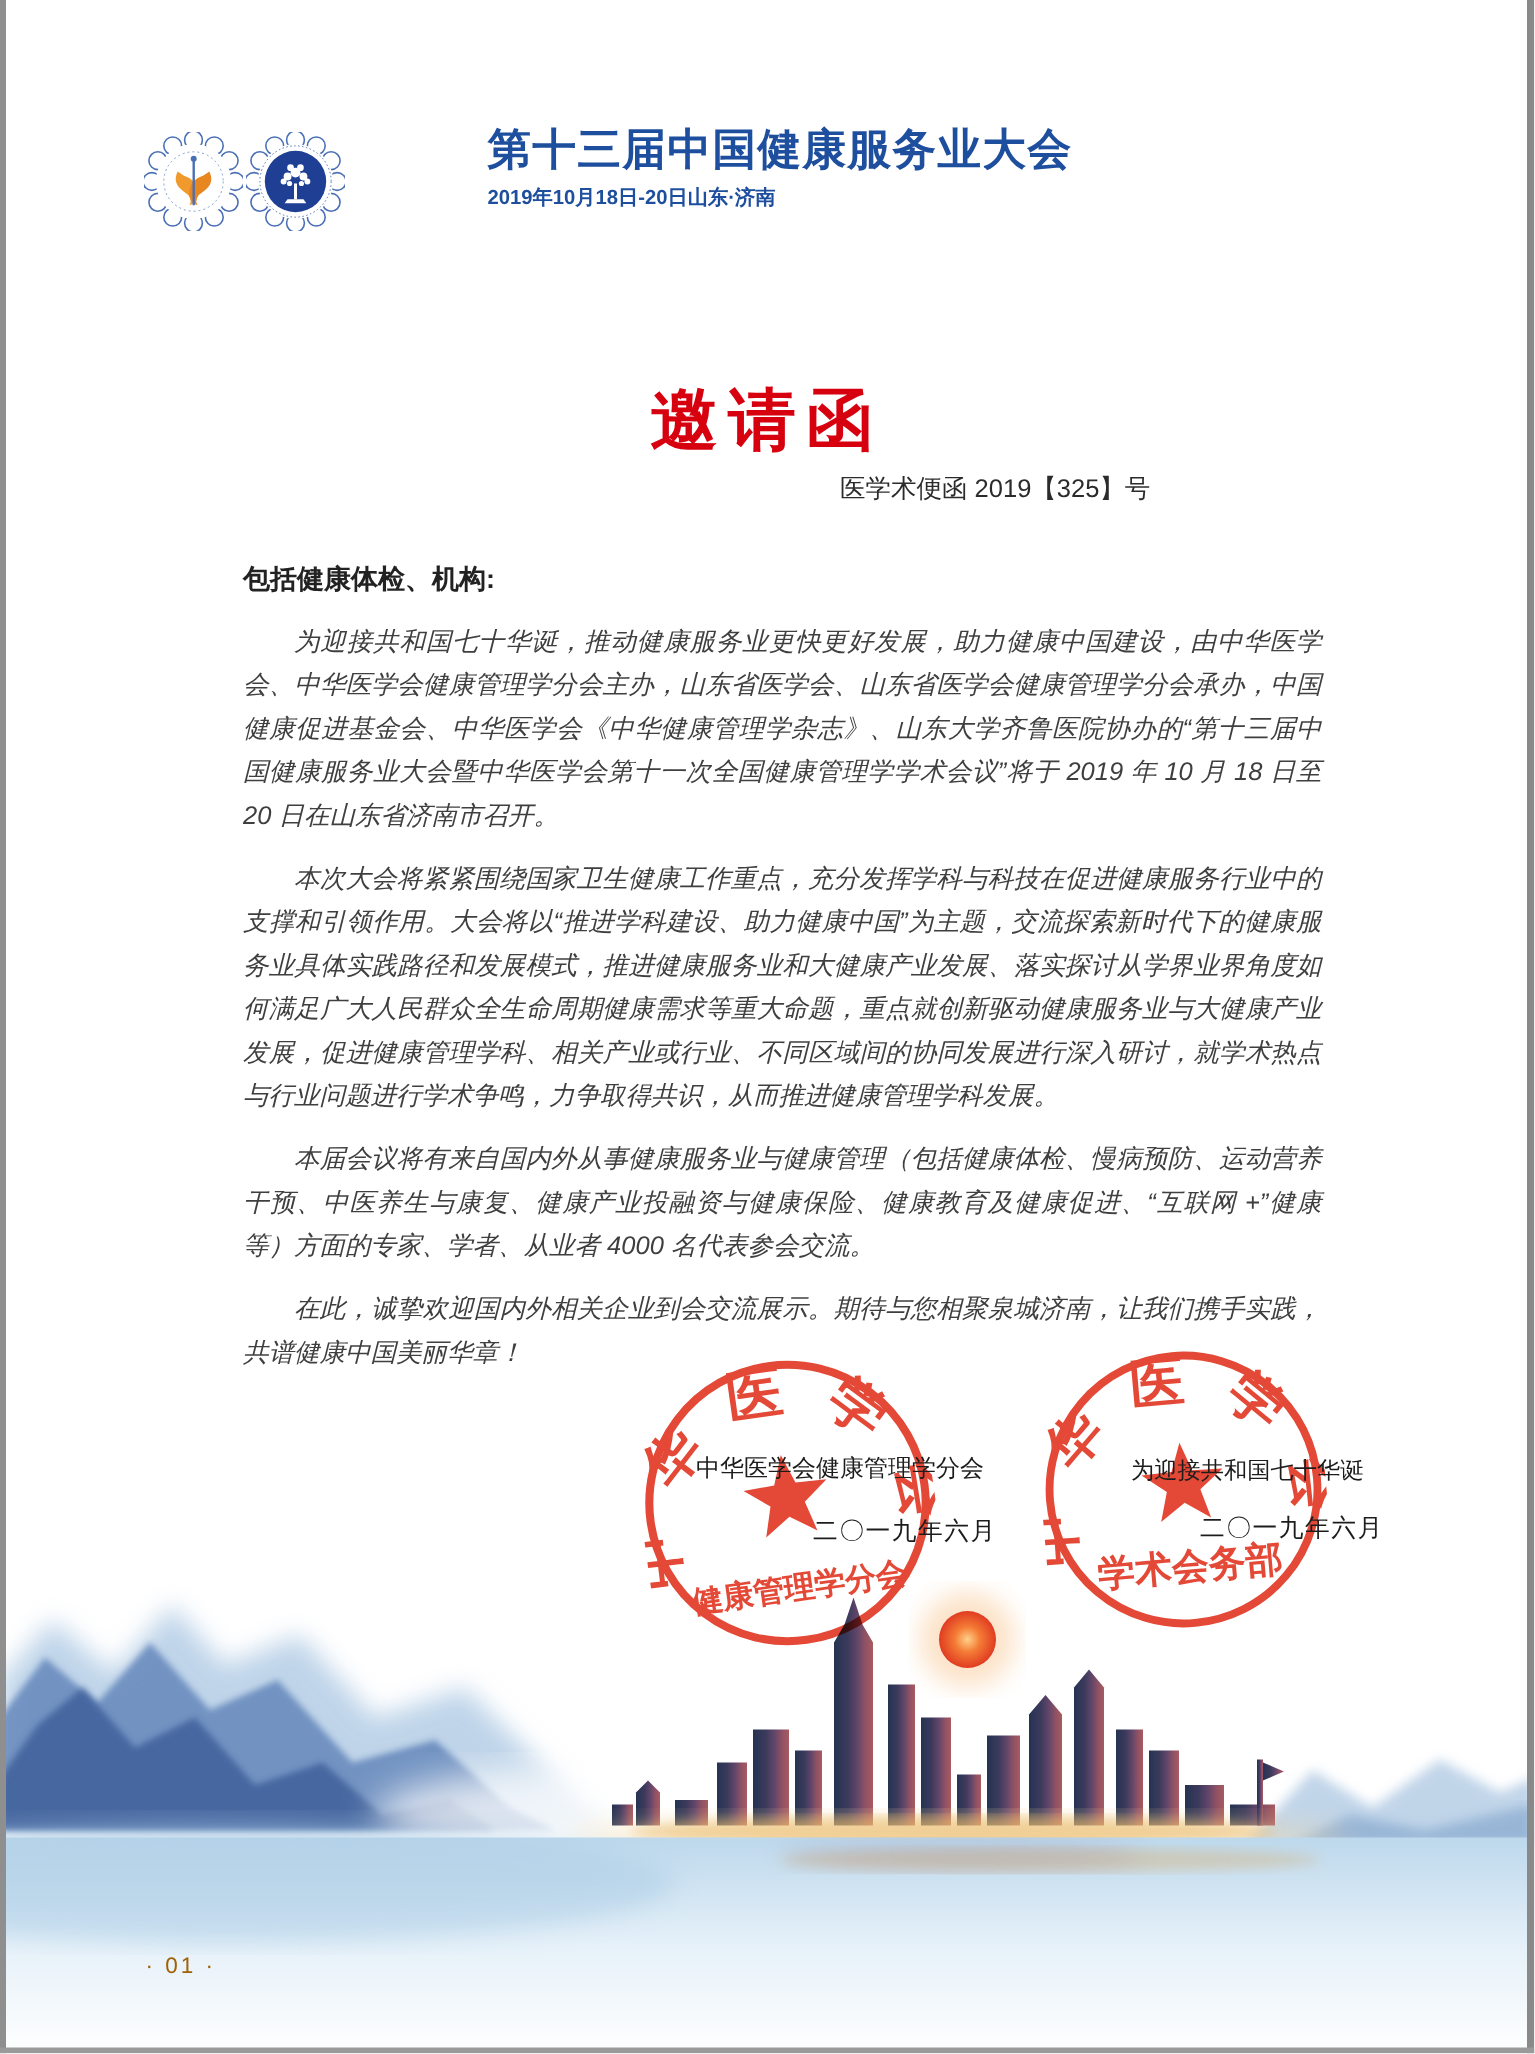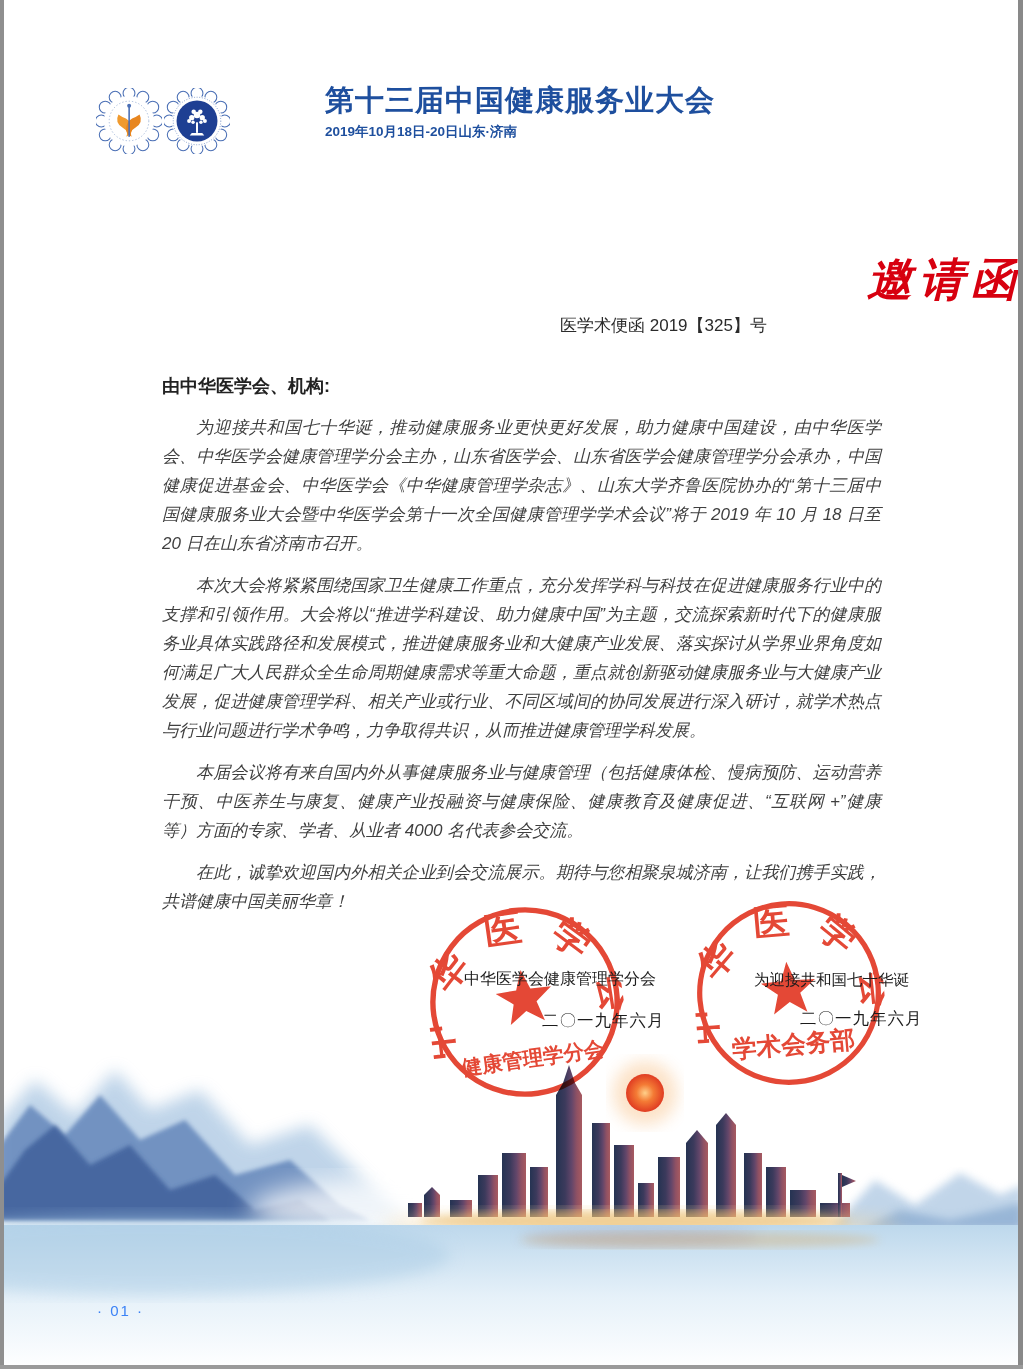--- a/index.html
+++ b/index.html
@@ -25,24 +25,24 @@
   .chsc-services{font-weight:bold;font-size:10.5px;line-height:13px;}
   .chsc-since{font-size:6.5px;color:#777;line-height:10px;}
 
   .title-block{position:absolute;left:325px;top:84px;z-index:3;color:var(--accent-blue,#1e4f9e);}
   .main-title{font-size:29px;font-weight:bold;letter-spacing:1px;line-height:32px;}
   .sub-title{font-size:16.5px;font-weight:bold;letter-spacing:.5px;margin-top:4px;}
   .date-row{font-size:13.5px;font-weight:bold;margin-top:7px;display:flex;}
 
   
   .letter-title{
-    position:absolute;left:0;right:0;top:220px;text-align:right;
+    position:absolute;left:0;right:0;top:220px;text-align:center;
     font-family:"Liberation Serif","DejaVu Serif",serif;
     font-size:45px;font-weight:bold;letter-spacing:7px;
-    color:var(--title-red,#d7000f);z-index:3;font-style:italic;
+    color:var(--title-red,#d7000f);z-index:3;
   }
   .reference{position:absolute;left:560px;top:314px;width:306px;
     font-size:17px;color:#2b2b2b;z-index:3;}
   .body-text{position:absolute;left:162px;top:372px;width:719px;z-index:3;color:var(--body-text,#3f3f3f);}
   .salutation{font-size:18px;font-weight:bold;color:#222;line-height:29px;margin:0 0 12px 0;}
   .body-text p.para{font-size:17px;line-height:29px;text-align:justify;text-indent:2em;margin:0 0 13px 0;font-style:italic;}
 
   
   .stamp{position:absolute;z-index:5;opacity:.93;mix-blend-mode:multiply;}
   .stamp-1{left:427px;top:904px;transform:rotate(-8deg);}
@@ -53,21 +53,21 @@
   .stamp-bottom-text{fill:var(--stamp-red,#e23a26);font-weight:bold;font-family:"Liberation Sans",sans-serif;text-anchor:middle;}
   .sig{position:absolute;z-index:6;color:#1c1c1c;white-space:nowrap;margin-left:48px;}
   .sig-org-1{left:416px;top:969px;font-size:16px;}
   .sig-org-2{left:706px;top:970px;font-size:15.5px;}
   .sig-date-1{left:494px;top:1010px;font-size:16.5px;letter-spacing:1px;}
   .sig-date-2{left:752px;top:1008px;font-size:16.5px;letter-spacing:1px;}
 
   
   .landscape{position:absolute;left:0;top:1025px;z-index:1;}
 
-  .page-number{position:absolute;left:97px;top:1302px;font-size:15px;color:#3b82f6;z-index:7;letter-spacing:2px;}
+  .page-number{position:absolute;left:97px;top:1302px;font-size:15px;color:#a16207;z-index:7;letter-spacing:2px;}
 </style>
 </head>
 <body>
 
 <div class="page">
 
   <div class="logos">
 
     <svg class="badge" viewBox="0 0 100 100">
       <g stroke="#4a6fb5" stroke-width="1.6" fill="#ffffff">
@@ -134,21 +134,21 @@
     <div class="date-row">
       <span>2019年10月18日-20日</span>
       <span>山东·济南</span>
     </div>
   </div>
 
   <h1 class="letter-title">邀请函</h1>
   <div class="reference">医学术便函 2019【325】号</div>
 
   <div class="body-text">
-    <p class="salutation">由中华医学会、机构:</p>
+    <p class="salutation">包括健康体检、机构:</p>
     <p class="para">为迎接共和国七十华诞，推动健康服务业更快更好发展，助力健康中国建设，由中华医学会、中华医学会健康管理学分会主办，山东省医学会、山东省医学会健康管理学分会承办，中国健康促进基金会、中华医学会《中华健康管理学杂志》、山东大学齐鲁医院协办的“第十三届中国健康服务业大会暨中华医学会第十一次全国健康管理学学术会议”将于 2019 年 10 月 18 日至 20 日在山东省济南市召开。</p>
     <p class="para">本次大会将紧紧围绕国家卫生健康工作重点，充分发挥学科与科技在促进健康服务行业中的支撑和引领作用。大会将以“推进学科建设、助力健康中国”为主题，交流探索新时代下的健康服务业具体实践路径和发展模式，推进健康服务业和大健康产业发展、落实探讨从学界业界角度如何满足广大人民群众全生命周期健康需求等重大命题，重点就创新驱动健康服务业与大健康产业发展，促进健康管理学科、相关产业或行业、不同区域间的协同发展进行深入研讨，就学术热点与行业问题进行学术争鸣，力争取得共识，从而推进健康管理学科发展。</p>
     <p class="para">本届会议将有来自国内外从事健康服务业与健康管理（包括健康体检、慢病预防、运动营养干预、中医养生与康复、健康产业投融资与健康保险、健康教育及健康促进、“互联网 +”健康等）方面的专家、学者、从业者 4000 名代表参会交流。</p>
     <p class="para">在此，诚挚欢迎国内外相关企业到会交流展示。期待与您相聚泉城济南，让我们携手实践，共谱健康中国美丽华章！</p>
   </div>
 
   <svg class="landscape" width="1023" height="345" viewBox="0 0 1023 345">
     <defs>
       <filter id="b2">
           <feGaussianBlur stdDeviation="2"></feGaussianBlur>

